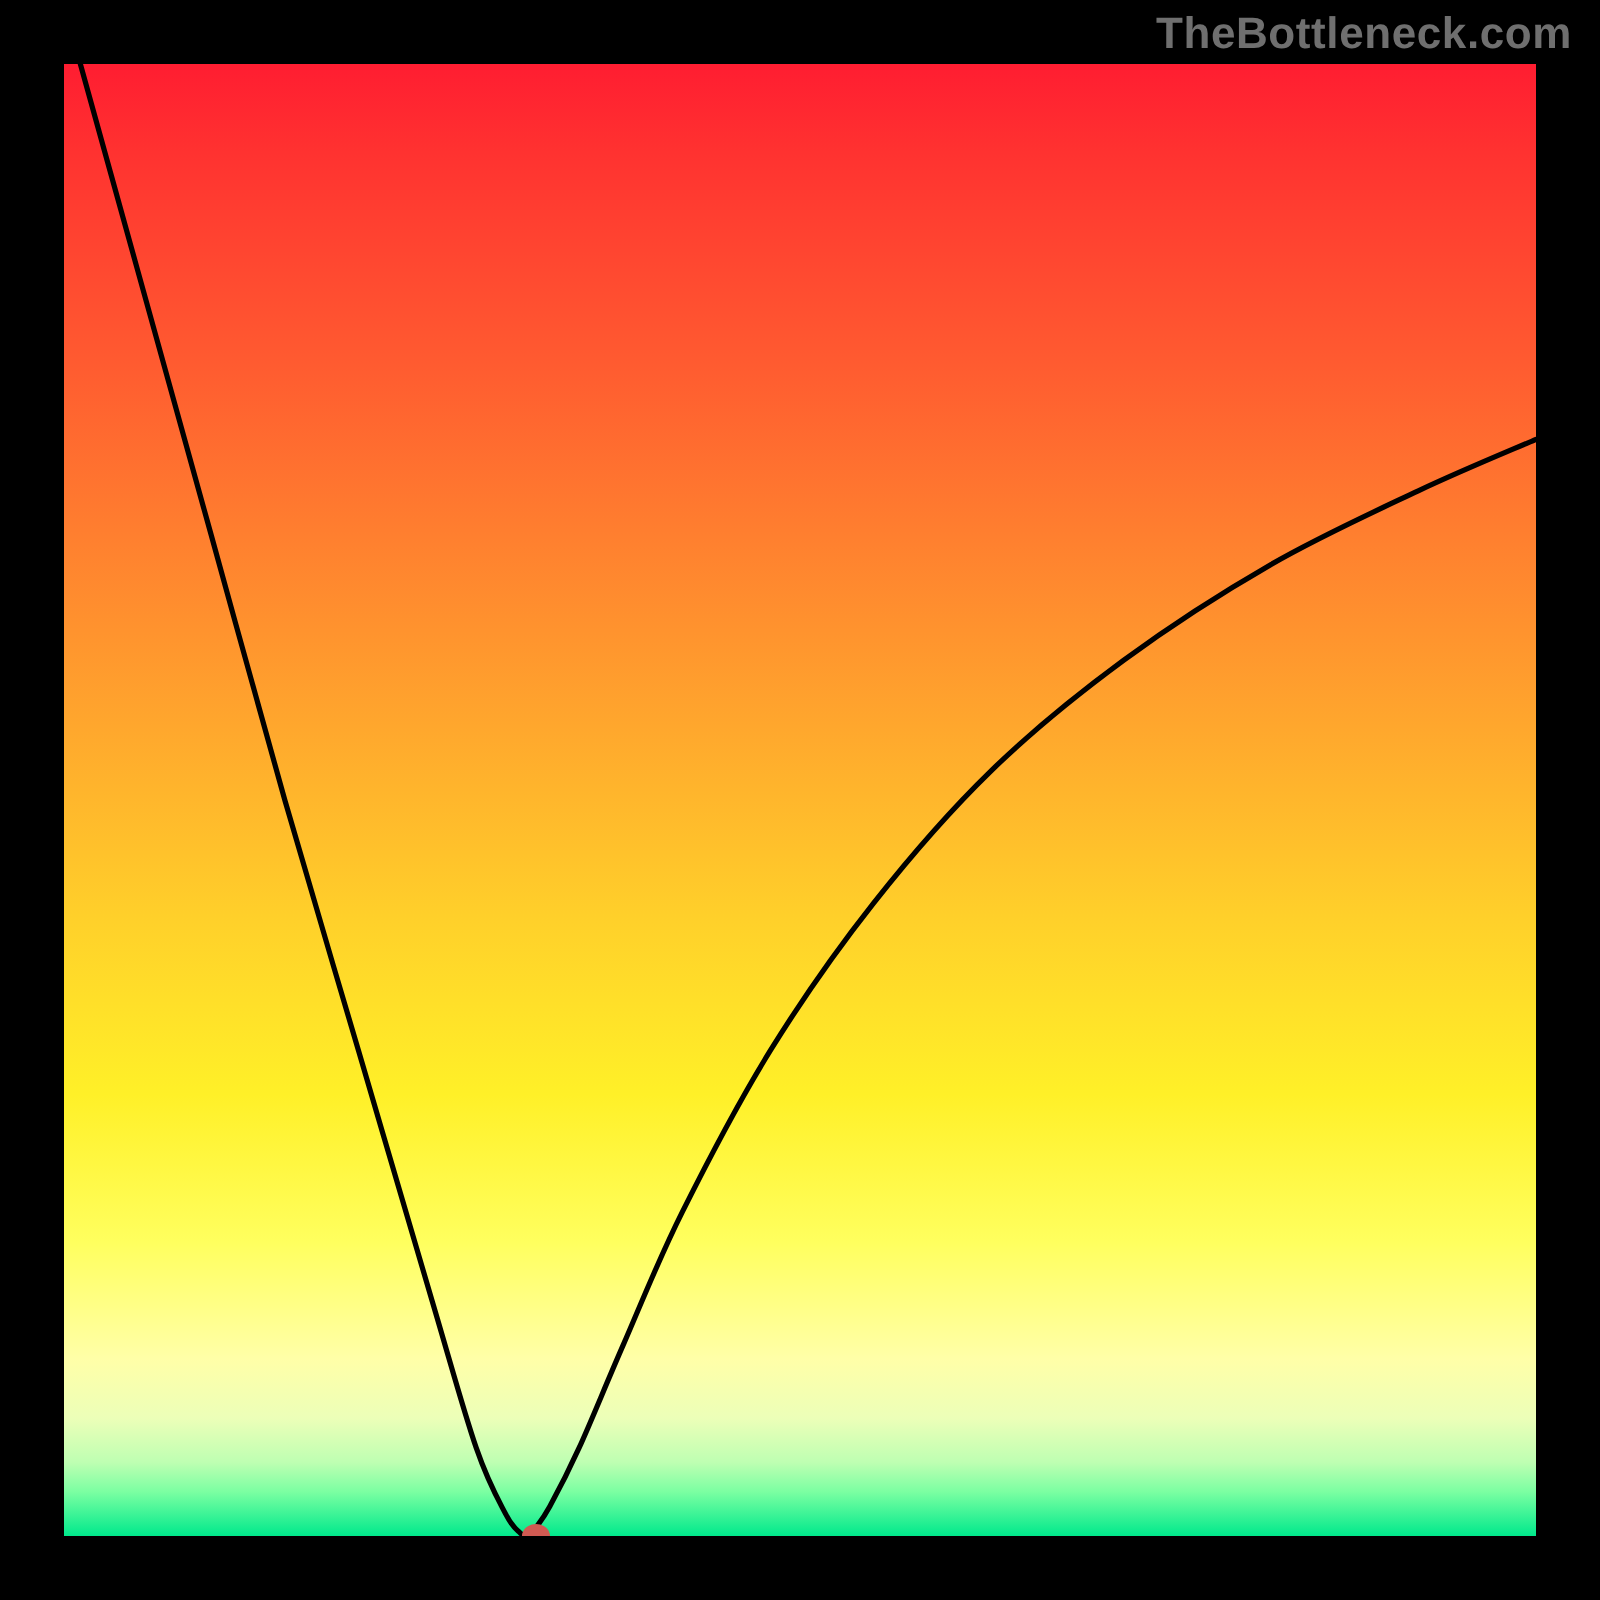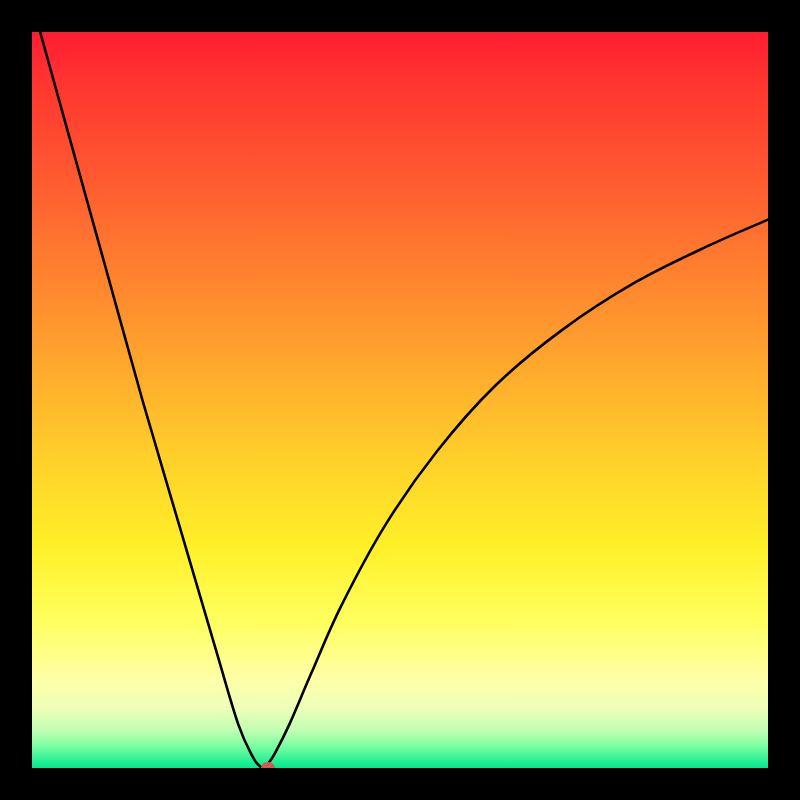--- a/index.html
+++ b/index.html
@@ -68,20 +68,21 @@
     border-radius: 50%;
     background: #d15a52;
     z-index: 3;
     transform: translate(-50%, -50%);
   }
 </style>
 </head>
 <body>
 
 <div class="frame">
+  <div class="watermark">TheBottleneck.com</div>
 
   <div class="plot-area">
     <div class="gradient"></div>
 
     <svg class="curve" viewBox="0 0 736 736" preserveAspectRatio="none">
       <path id="curve-path" fill="none" stroke="#000" stroke-width="2.6" stroke-linejoin="round" stroke-linecap="round" d="M 0 -29.440000000000055 C 6.133333333333334 -7.360000000000053, 24.53333333333334 58.87999999999996, 36.800000000000004 103.03999999999996 C 49.06666666666667 147.19999999999996, 61.33333333333334 191.35999999999999, 73.60000000000001 235.51999999999998 C 85.86666666666667 279.68, 98.13333333333333 325.06666666666666, 110.39999999999999 368 C 122.66666666666666 410.93333333333334, 134.93333333333334 451.41333333333336, 147.20000000000002 493.12 C 159.4666666666667 534.8266666666667, 174.18666666666667 585.12, 184 618.24 C 193.81333333333333 651.36, 199.9466666666667 674.0533333333334, 206.08 691.84 C 212.21333333333334 709.6266666666667, 217.11999999999998 717.8453333333334, 220.79999999999998 724.96 C 224.48 732.0746666666666, 226.32 732.688, 228.16 734.528 C 230 736.368, 230.61333333333334 736.3679999999999, 231.84 736 C 233.06666666666666 735.6320000000001, 233.68 734.7733333333334, 235.52 732.32 C 237.36 729.8666666666667, 239.20000000000005 728.0266666666666, 242.88000000000002 721.28 C 246.56 714.5333333333333, 251.46666666666664 705.3333333333334, 257.59999999999997 691.84 C 263.7333333333333 678.3466666666667, 271.09333333333336 659.9466666666666, 279.68 640.3199999999999 C 288.26666666666665 620.6933333333333, 296.85333333333335 598.6133333333333, 309.12 574.08 C 321.38666666666666 549.5466666666667, 337.3333333333333 518.88, 353.28 493.12 C 369.22666666666663 467.36, 386.4 442.82666666666665, 404.8 419.52 C 423.20000000000005 396.2133333333333, 442.8266666666667 373.52, 463.68 353.28 C 484.5333333333333 333.03999999999996, 506.6133333333333 315.2533333333334, 529.92 298.08000000000004 C 553.2266666666666 280.9066666666667, 578.9866666666667 264.34666666666664, 603.52 250.23999999999995 C 628.0533333333333 236.1333333333333, 655.04 223.86666666666673, 677.12 213.44000000000005 C 699.2 203.01333333333338, 726.1866666666667 191.9733333333333, 736 187.67999999999995"></path>
     </svg>
 
     <div class="marker" id="min-marker" style="left: 235.52px; top: 736px;"></div>
   </div>

